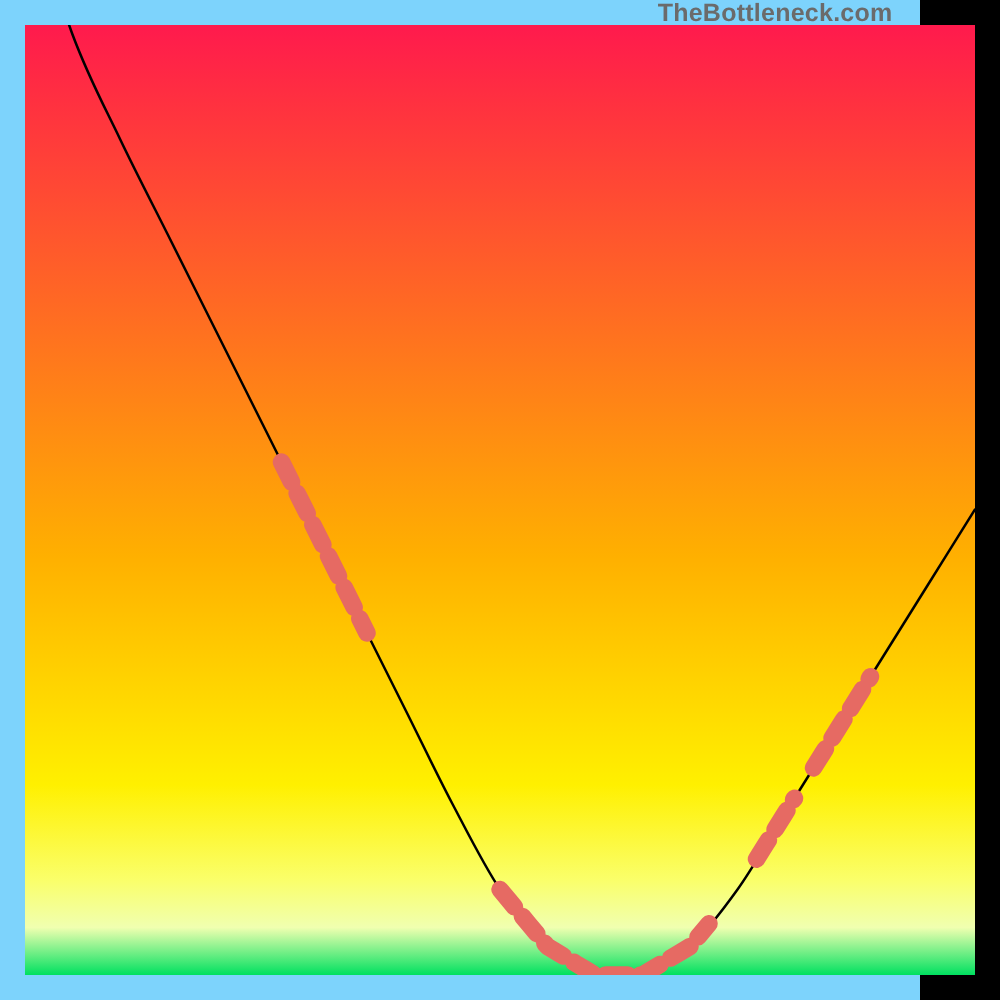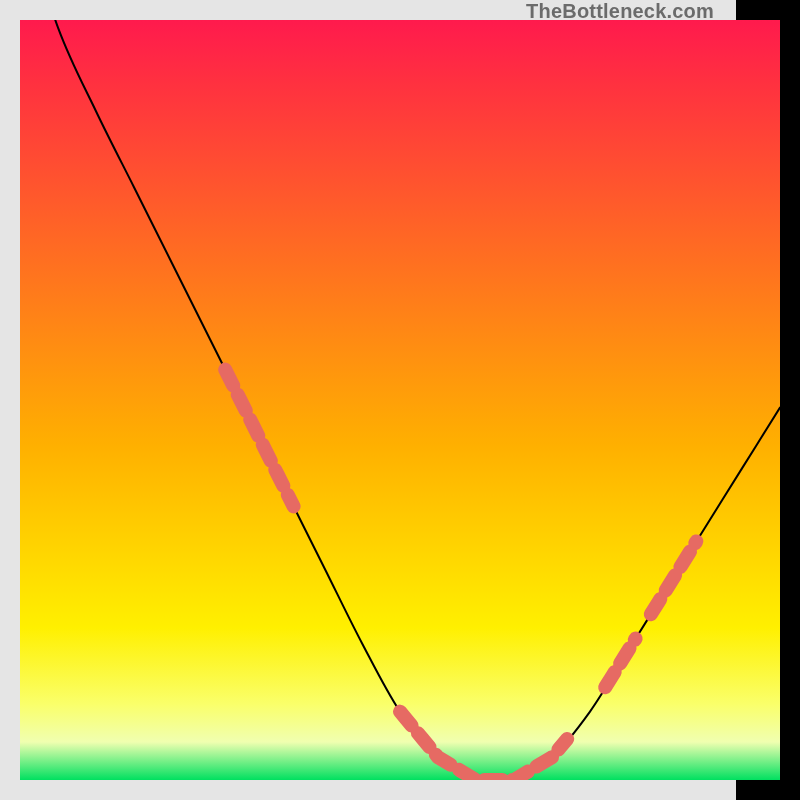--- a/index.html
+++ b/index.html
@@ -9,21 +9,21 @@
     height: 800px;
     background: #000;
     overflow: hidden;
   }
   .frame {
     position: absolute;
     left: 0;
     top: 0;
     width: 736px;
     height: 800px;
-    background: #e5e5e5;
+    background: #7dd3fc;
   }
   .plot {
     position: absolute;
     left: 20px;
     top: 20px;
     width: 760px;
     height: 760px;
     background: linear-gradient(to bottom,
       #ff1a4d 0%,
       #ff3040 8%,

